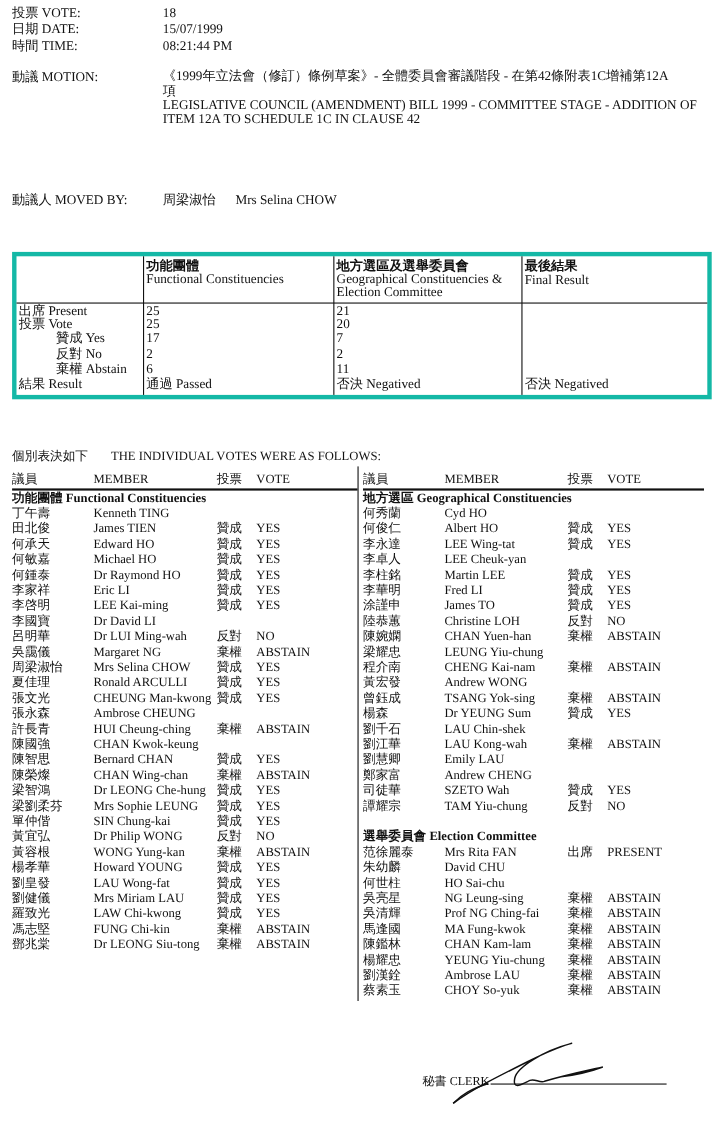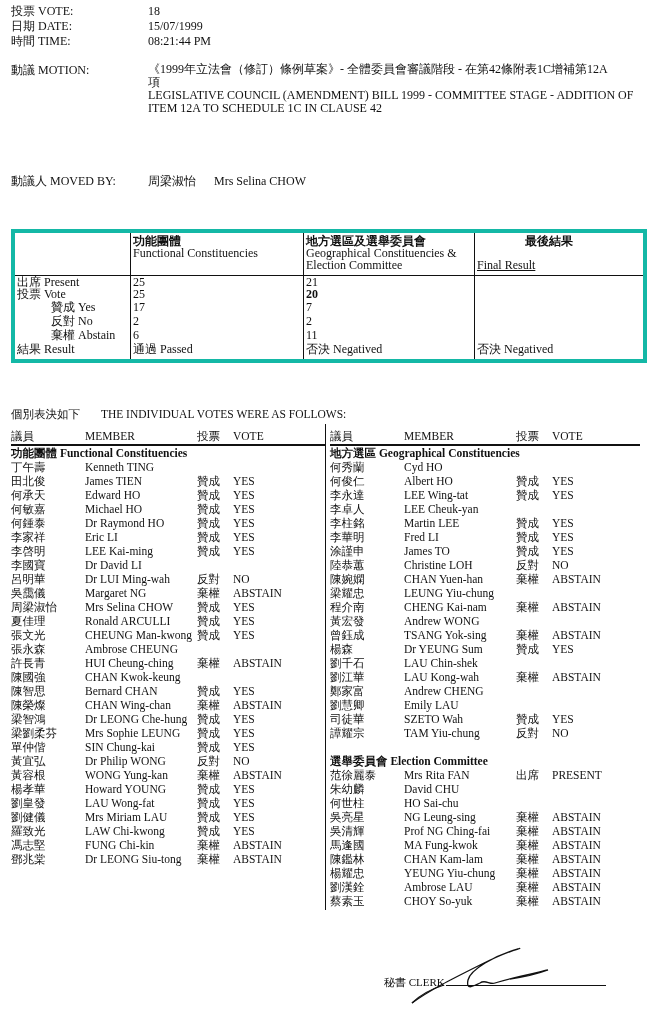--- a/index.html
+++ b/index.html
@@ -56,39 +56,39 @@
 <div class="summary">
   <div class="col" style="left:115px;"></div>
   <div class="col" style="left:288px;"></div>
   <div class="col" style="left:459px;"></div>
   <div class="hline"></div>
 
   <div class="cell bold" style="left:118px; top:2px;">功能團體</div>
   <div class="cell" style="left:118px; top:14px;">Functional Constituencies</div>
   <div class="cell bold" style="left:291px; top:2px;">地方選區及選舉委員會</div>
   <div class="cell" style="left:291px; top:14px; white-space:normal; width:168px;">Geographical Constituencies &amp; Election Committee</div>
-  <div class="cell bold" style="left:462px; top:2px;margin-left:48px;">最後結果</div>
-  <div class="cell" style="left:462px; top:26px;text-decoration:underline;">Final Result</div>
+  <div class="cell bold" style="left:462px; top:2px;">最後結果</div>
+  <div class="cell" style="left:462px; top:15px;">Final Result</div>
 
   <div class="cell" style="left:2px; top:43px;">出席 Present</div>
   <div class="cell" style="left:2px; top:55px;">投票 Vote</div>
   <div class="cell" style="left:36px; top:68px;">贊成 Yes</div>
   <div class="cell" style="left:36px; top:82px;">反對 No</div>
   <div class="cell" style="left:36px; top:96px;">棄權 Abstain</div>
   <div class="cell" style="left:2px; top:110px;">結果 Result</div>
 
   <div class="cell" style="left:118px; top:43px;">25</div>
   <div class="cell" style="left:118px; top:55px;">25</div>
   <div class="cell" style="left:118px; top:68px;">17</div>
   <div class="cell" style="left:118px; top:82px;">2</div>
   <div class="cell" style="left:118px; top:96px;">6</div>
   <div class="cell" style="left:118px; top:110px;">通過 Passed</div>
 
   <div class="cell" style="left:291px; top:43px;">21</div>
-  <div class="cell" style="left:291px; top:55px;font-weight:bold;">20</div>
+  <div class="cell" style="left:291px; top:55px;">20</div>
   <div class="cell" style="left:291px; top:68px;">7</div>
   <div class="cell" style="left:291px; top:82px;">2</div>
   <div class="cell" style="left:291px; top:96px;">11</div>
   <div class="cell" style="left:291px; top:110px;">否決 Negatived</div>
 
   <div class="cell" style="left:462px; top:110px;">否決 Negatived</div>
 </div>
 
 <div class="abs" style="left:11px; top:407px; font-size:11.5px; white-space:nowrap;">
   <span>個別表決如下</span>
@@ -382,28 +382,28 @@
         <span class="c-vz"></span>
         <span class="c-ve"></span>
       </div>
       <div class="vrow">
         <span class="c-zh">劉江華</span>
         <span class="c-en">LAU Kong-wah</span>
         <span class="c-vz">棄權</span>
         <span class="c-ve">ABSTAIN</span>
       </div>
       <div class="vrow">
+        <span class="c-zh">劉慧卿</span>
+        <span class="c-en">Emily LAU</span>
+        <span class="c-vz"></span>
+        <span class="c-ve"></span>
+      </div>
+      <div class="vrow">
         <span class="c-zh">鄭家富</span>
         <span class="c-en">Andrew CHENG</span>
-        <span class="c-vz"></span>
-        <span class="c-ve"></span>
-      </div>
-      <div class="vrow">
-        <span class="c-zh">劉慧卿</span>
-        <span class="c-en">Emily LAU</span>
         <span class="c-vz"></span>
         <span class="c-ve"></span>
       </div>
       <div class="vrow">
         <span class="c-zh">司徒華</span>
         <span class="c-en">SZETO Wah</span>
         <span class="c-vz">贊成</span>
         <span class="c-ve">YES</span>
       </div>
       <div class="vrow">

